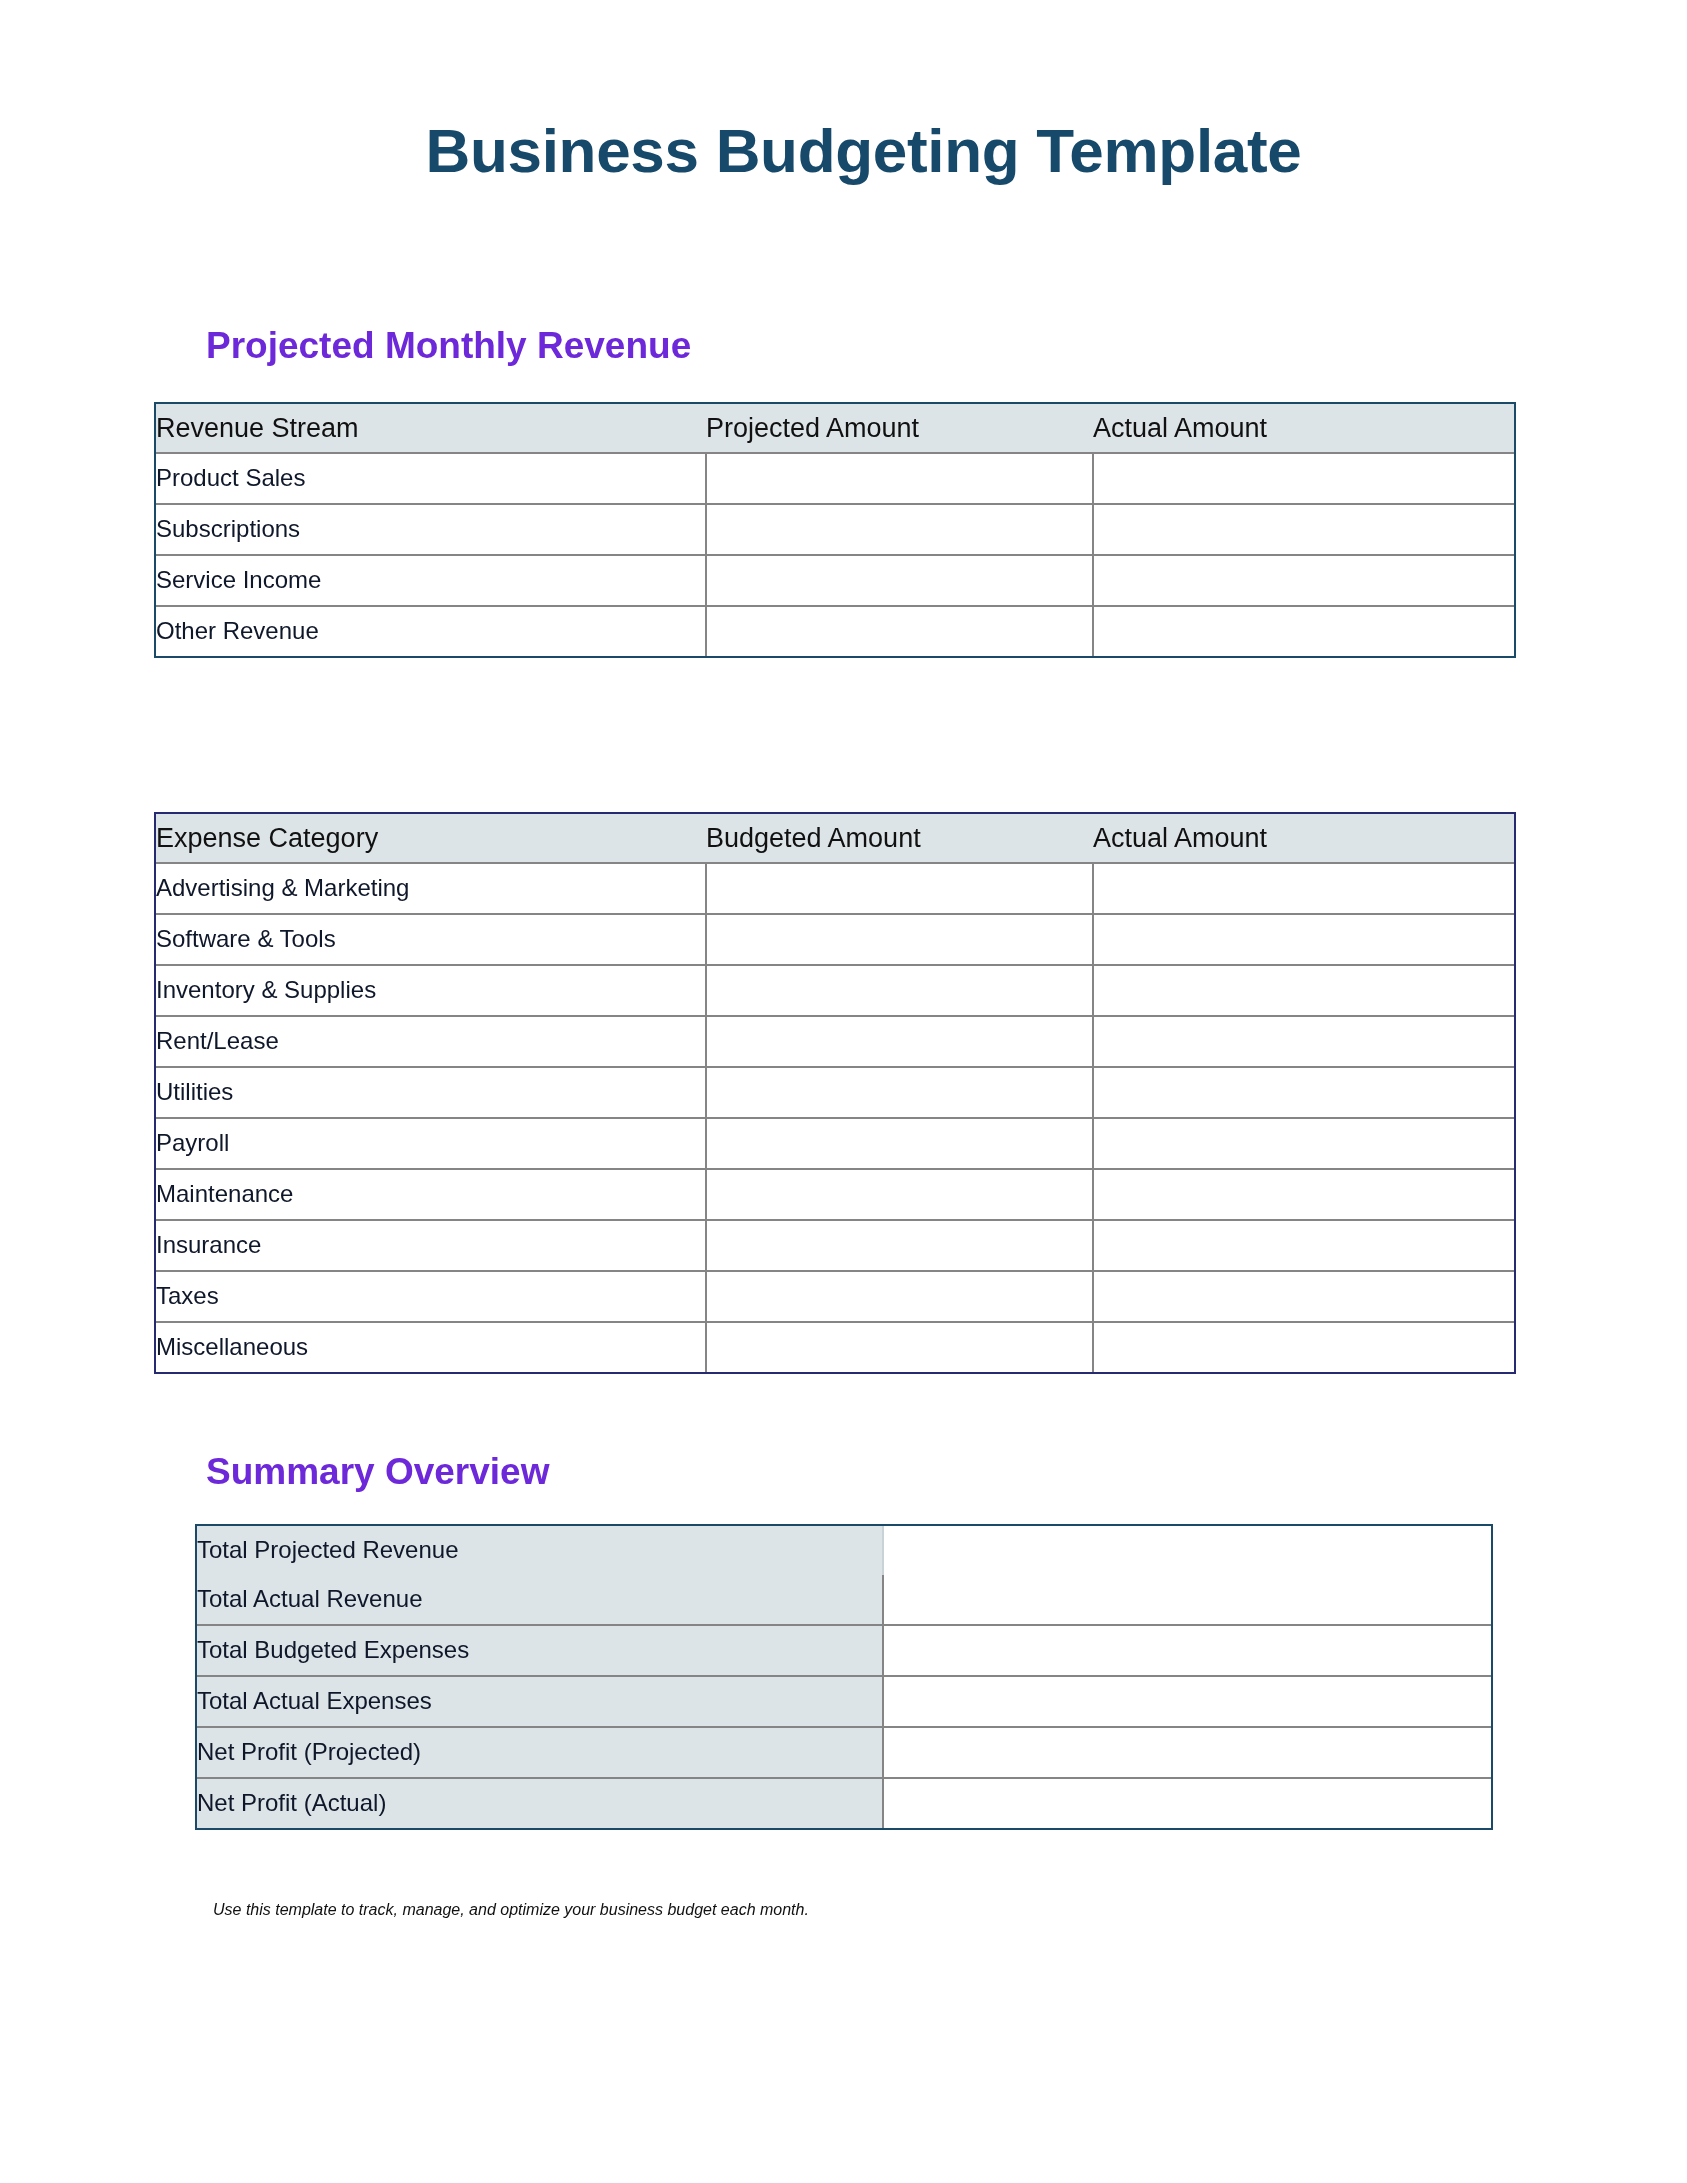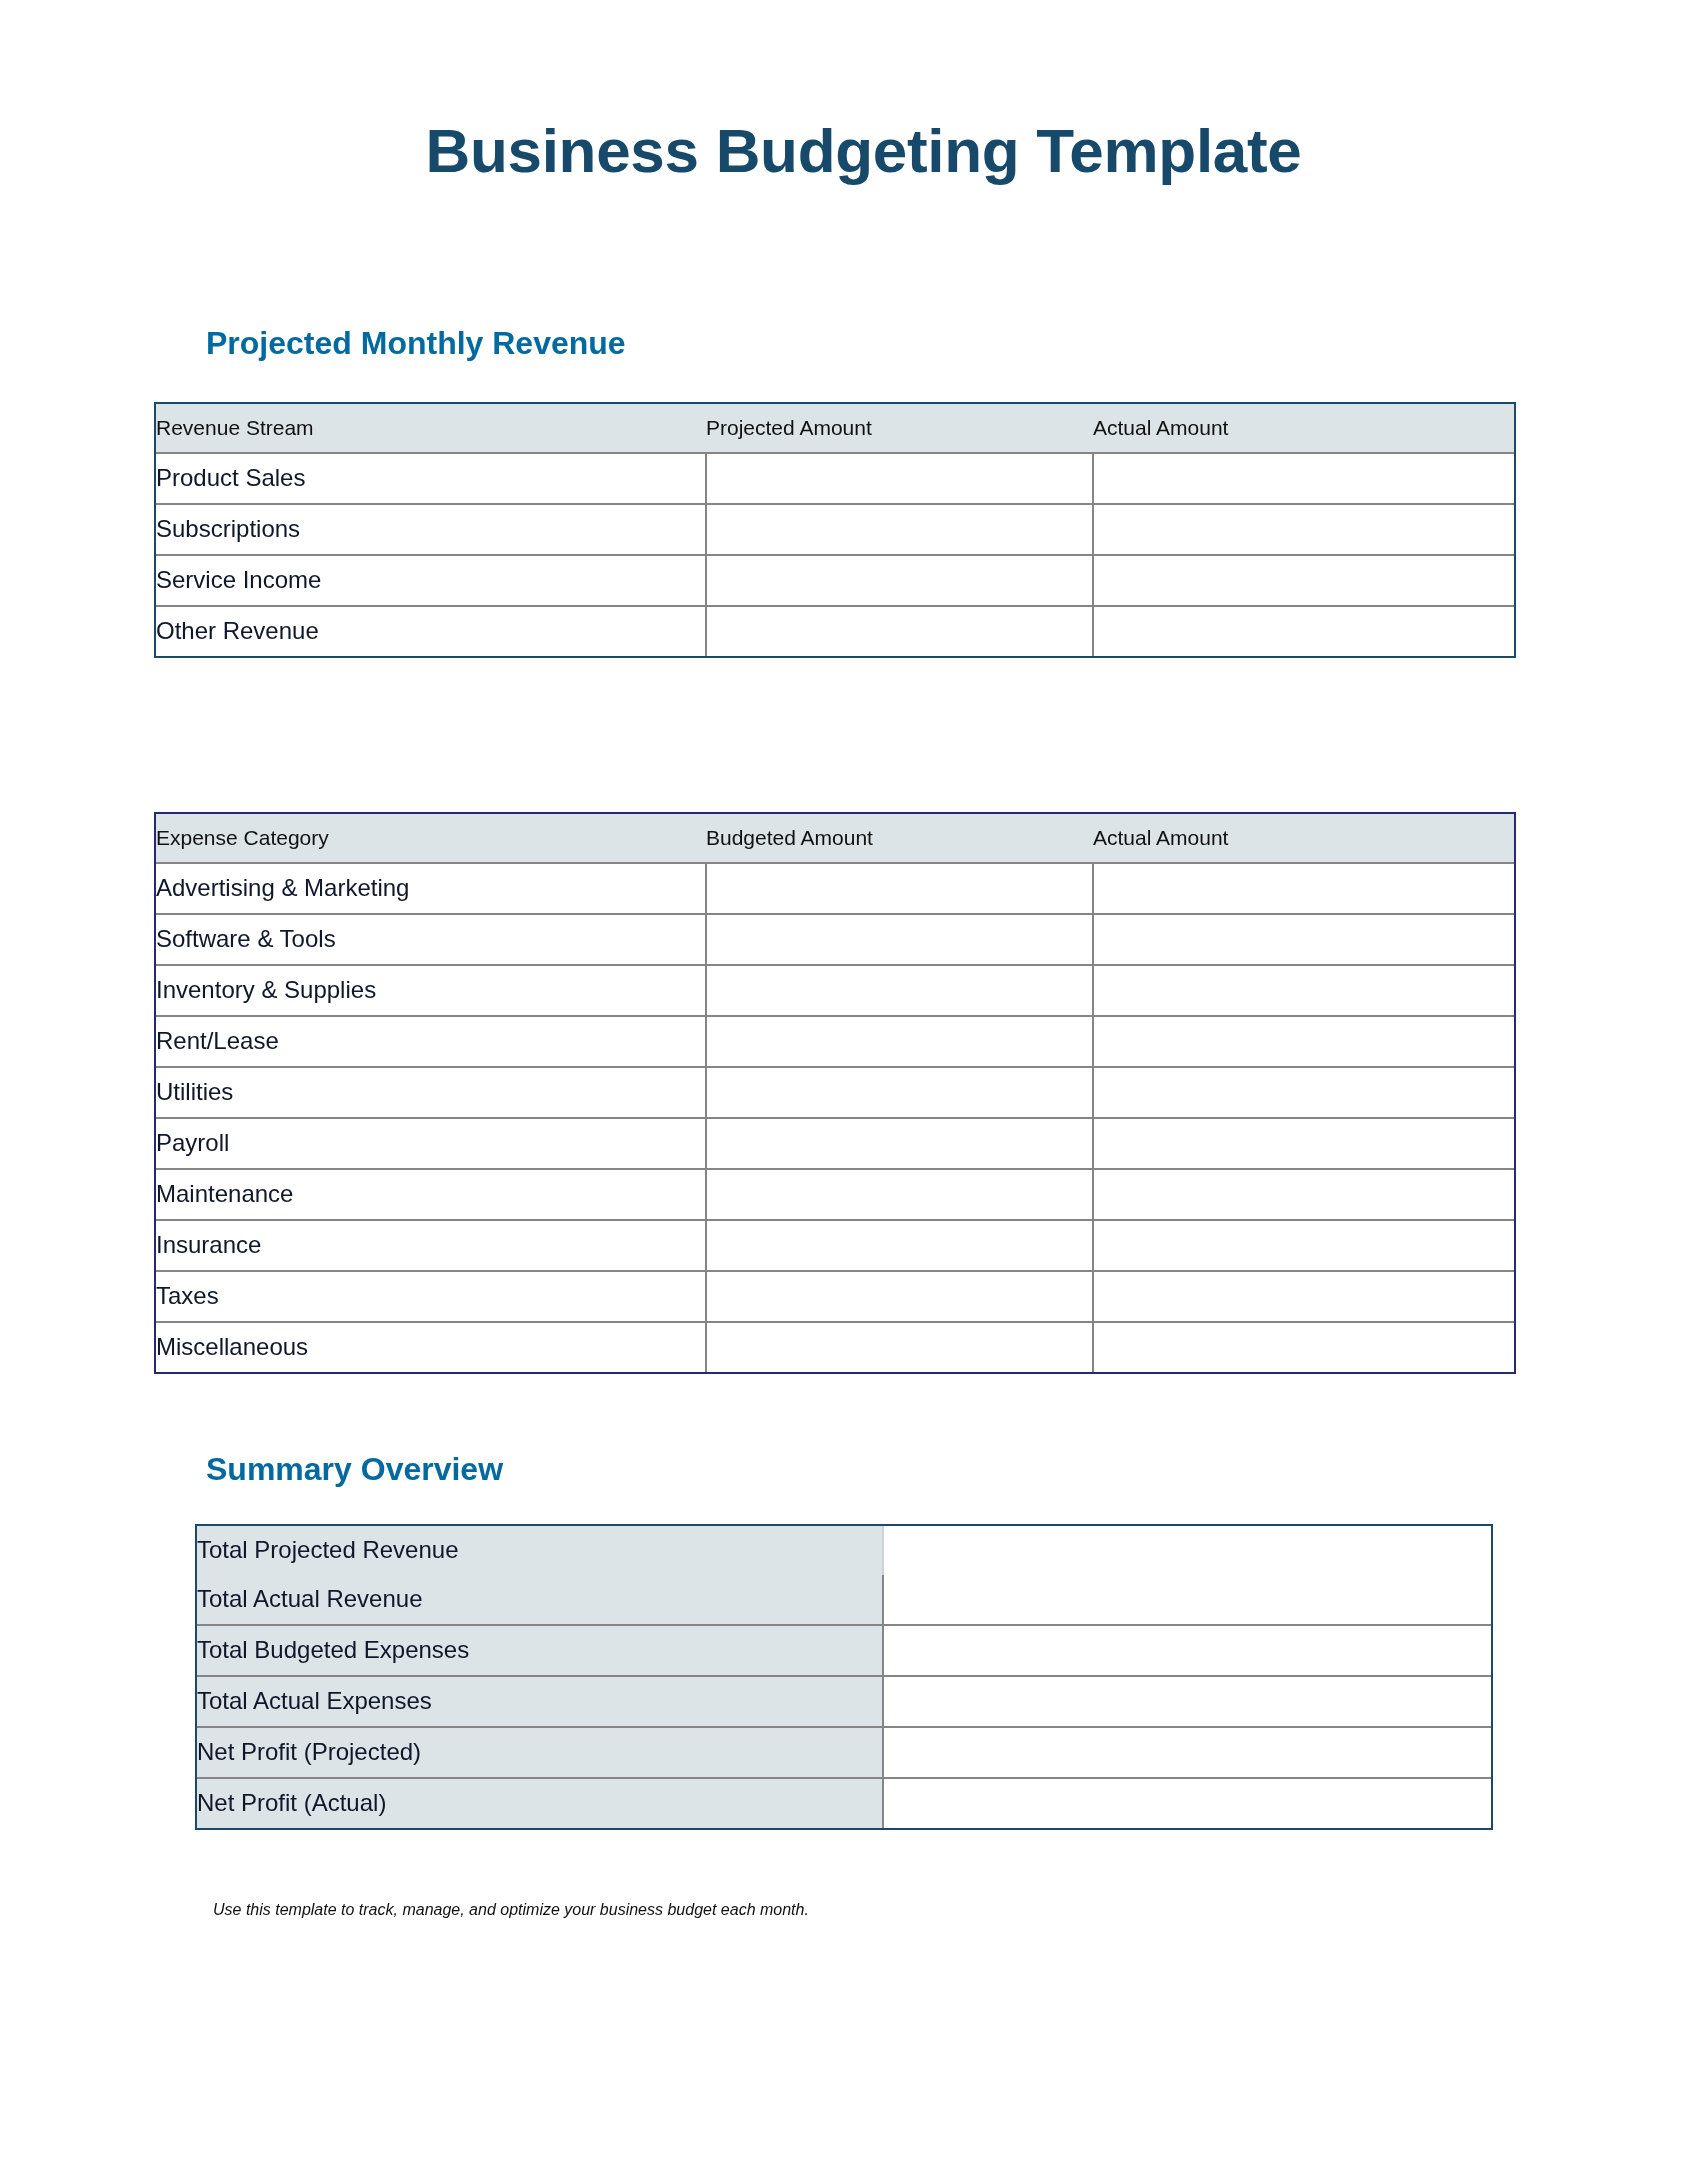--- a/index.html
+++ b/index.html
@@ -32,23 +32,23 @@
     font-weight: bold;
     color: #17496b;
     letter-spacing: -0.3px;
     line-height: 1.05;
     margin-left: 20px;
   }
 
   
   .section-heading {
     position: absolute;
-    font-size: 32px;
+    font-size: 37px;
     font-weight: bold;
-    color: #0369a1;
+    color: #6d28d9;
     line-height: 1.05;
     white-space: nowrap;
   }
   #heading-revenue { left: 206px; top: 327px; }
   #heading-expenses { left: 206px; top: 736px; }
   #heading-summary { left: 206px; top: 1453px; }
 
   
   .tbl-wrap {
     position: absolute;
@@ -69,21 +69,21 @@
     font-size: 24px;
     color: #0f172a;
     line-height: 1.2;
   }
   .cell-pad { padding-left: 17px; }
 
   
   .hdr-row td {
     background: #dde4e7;
     height: 48px;
-    font-size: 21px;
+    font-size: 27px;
     color: #111111;
   }
 
   
   .body-row td {
     height: 49px;
     background: #ffffff;
   }
 
   

